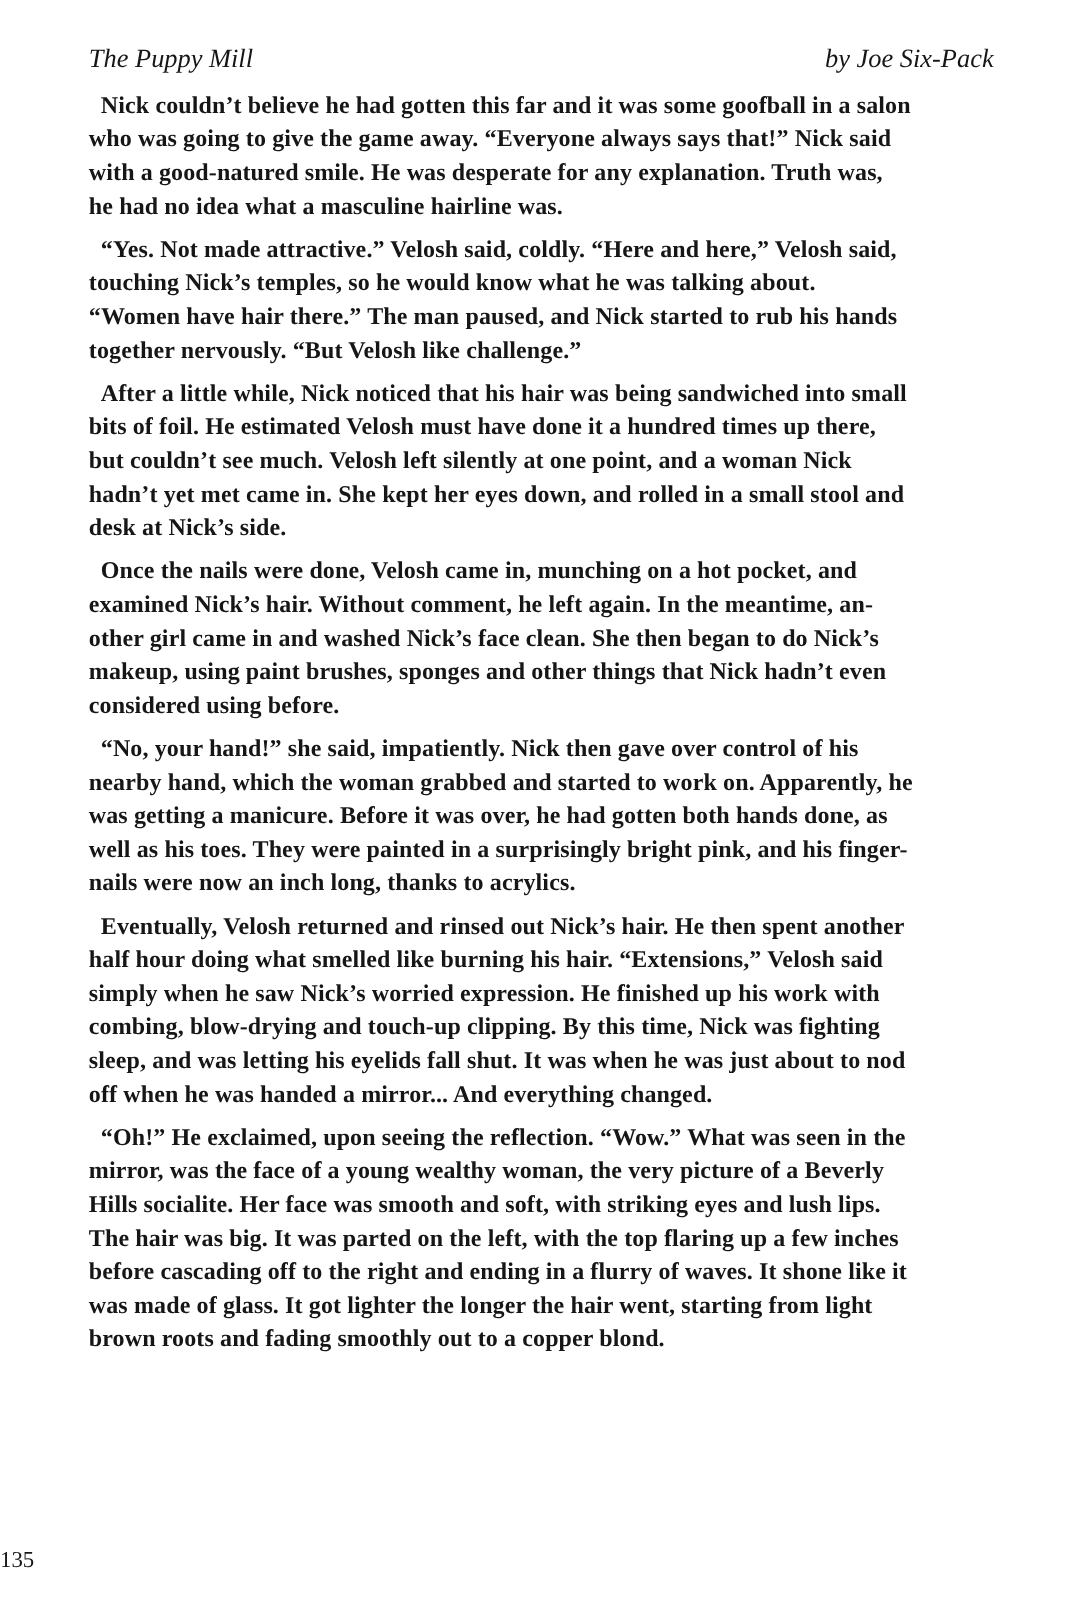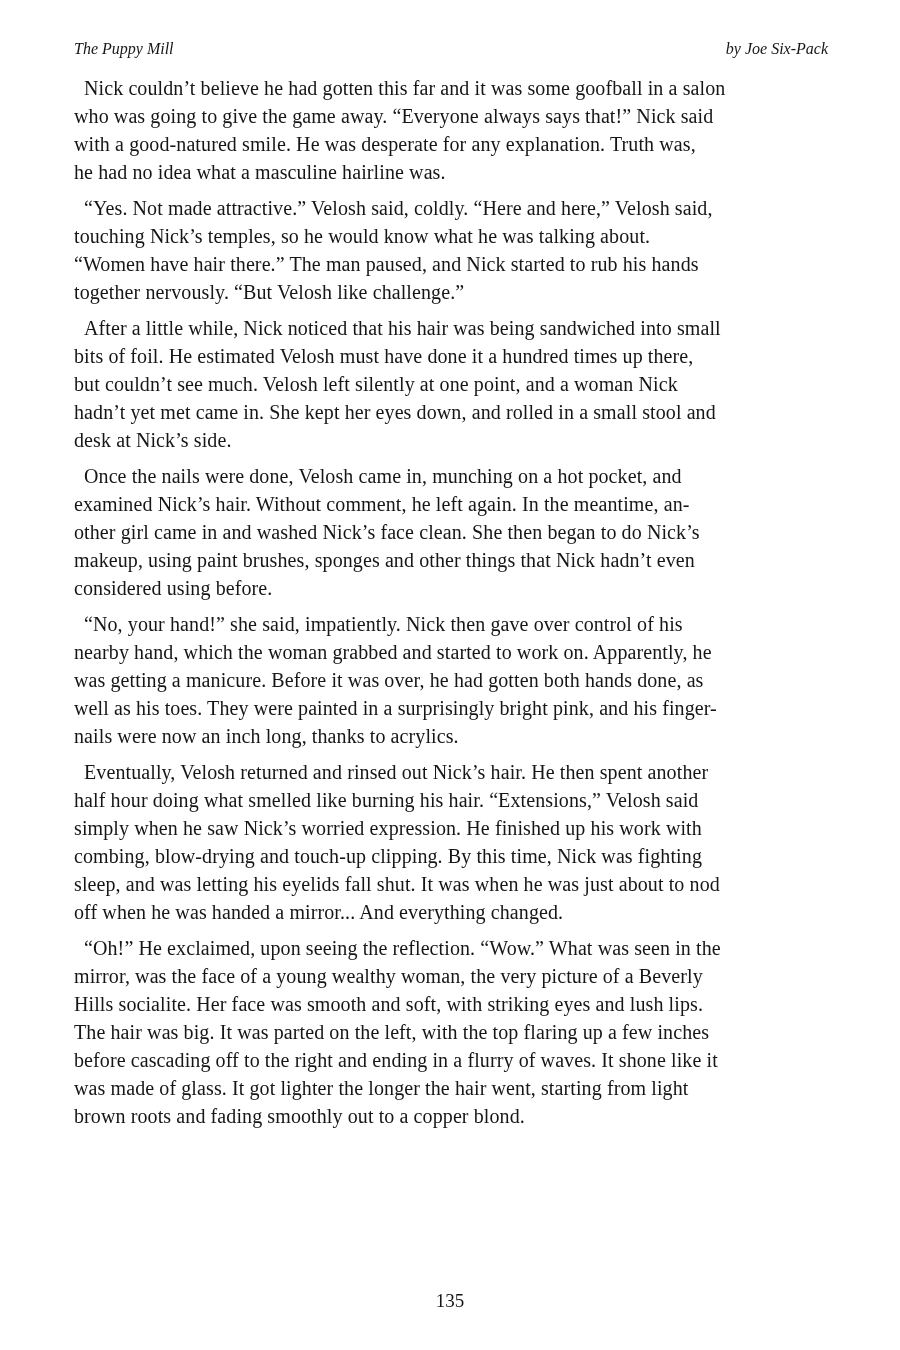--- a/index.html
+++ b/index.html
@@ -18,40 +18,40 @@
     box-sizing: border-box;
   }
   .content {
     padding: 36px 72px 0 74px;
   }
   .running-header {
     display: flex;
     justify-content: space-between;
     align-items: flex-start;
     font-style: italic;
-    font-size: 16px;
+    font-size: 22px;
     line-height: 26px;
   }
   .body-text {
     margin-top: 12px;
     font-size: 20px;
     line-height: 28px;
     letter-spacing: 0.1px;
   }
   .para {
     margin: 0 0 8px 0;
     white-space: pre-line;   
     text-indent: 10px;       
+    font-weight: bold;
   }
   .page-footer {
     position: absolute;
     left: 0;
     right: 0;
     top: 1290px;
-    text-align: center;
     font-size: 19px;
   }
 </style>
 </head>
 <body>
 
 <div class="page">
   <div class="content">
 
     <div class="running-header">

